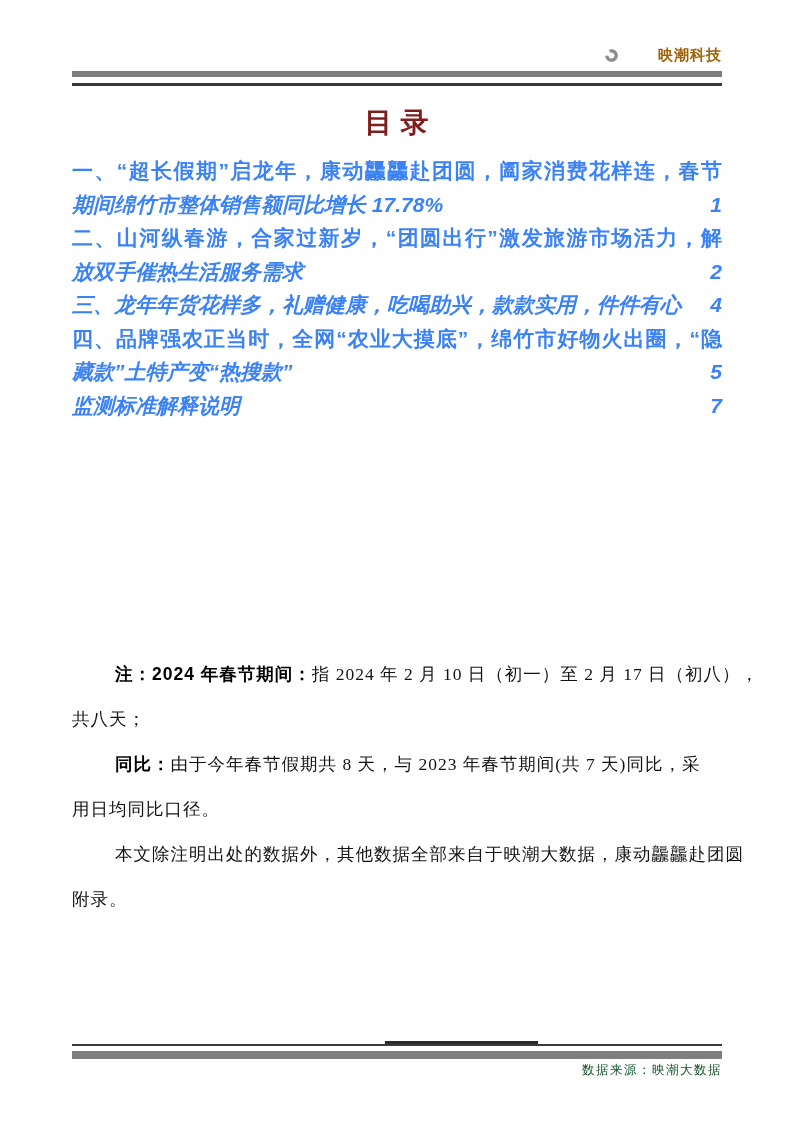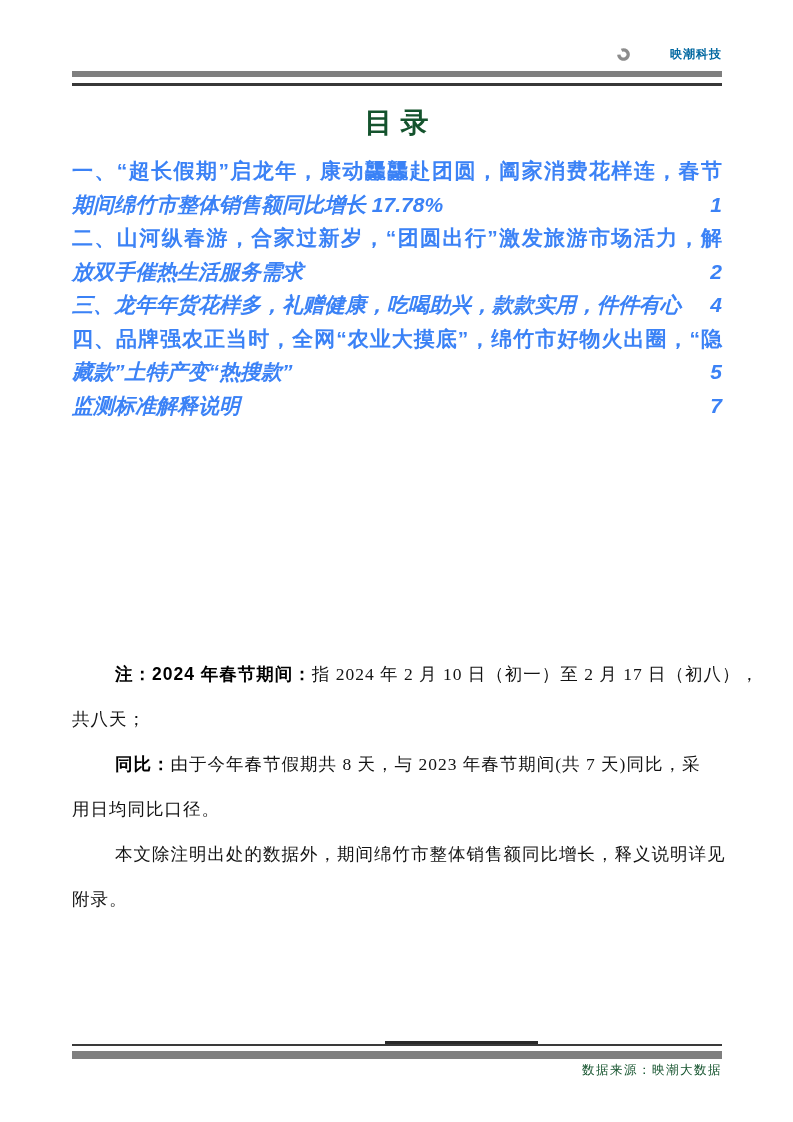--- a/index.html
+++ b/index.html
@@ -13,38 +13,38 @@
   }
   .page { position: absolute; inset: 0; background: #fff; }
 
   
   .header-brand {
     position: absolute; top: 46px; right: 71px;
     display: flex; align-items: center; gap: 12px;
   }
   .brand-logo { width: 13px; height: 13px; display: block; }
   .brand-name {
-    font-size: 12px; font-weight: bold; color: #0369a1;
+    font-size: 15px; font-weight: bold; color: #a16207;
     letter-spacing: 1px;
     margin-left: 28px;
   }
   .header-rule-thick {
     position: absolute; left: 72px; top: 71px;
     width: 650px; height: 6px; background: #7f7f7f;
   }
   .header-rule-thin {
     position: absolute; left: 72px; top: 83px;
     width: 650px; height: 2.5px; background: #383838;
   }
 
   
   .doc-title {
     position: absolute; top: 104px; left: 0; width: 100%;
     text-align: center;
-    font-size: 28px; font-weight: bold; color: #14532d;
+    font-size: 28px; font-weight: bold; color: #7f1d1d;
   }
 
   
   .toc {
     position: absolute; left: 72px; top: 154px; width: 650px;
     font-weight: bold; font-size: 21px; color: #3b82f6;
   }
   .toc-line { line-height: 33.5px; height: 33.5px; white-space: nowrap; }
   .toc-line.justify {
     white-space: normal;
@@ -164,21 +164,21 @@
     <div class="note-line">
       <span>共八天；</span>
     </div>
     <div class="note-line indent">
       <span class="note-bold">同比：</span><span>由于今年春节假期共 8 天，与 2023 年春节期间(共 7 天)同比，采</span>
     </div>
     <div class="note-line">
       <span>用日均同比口径。</span>
     </div>
     <div class="note-line indent">
-      <span>本文除注明出处的数据外，期间绵竹市整体销售额同比增长，释义说明详见</span>
+      <span>本文除注明出处的数据外，其他数据全部来自于映潮大数据，康动龘龘赴团圆</span>
     </div>
     <div class="note-line">
       <span>附录。</span>
     </div>
   </div>
 
   <div class="footer-rule-segment"></div>
   <div class="footer-rule-thin"></div>
   <div class="footer-rule-thick"></div>
   <div class="footer-source">数据来源：映潮大数据</div>

